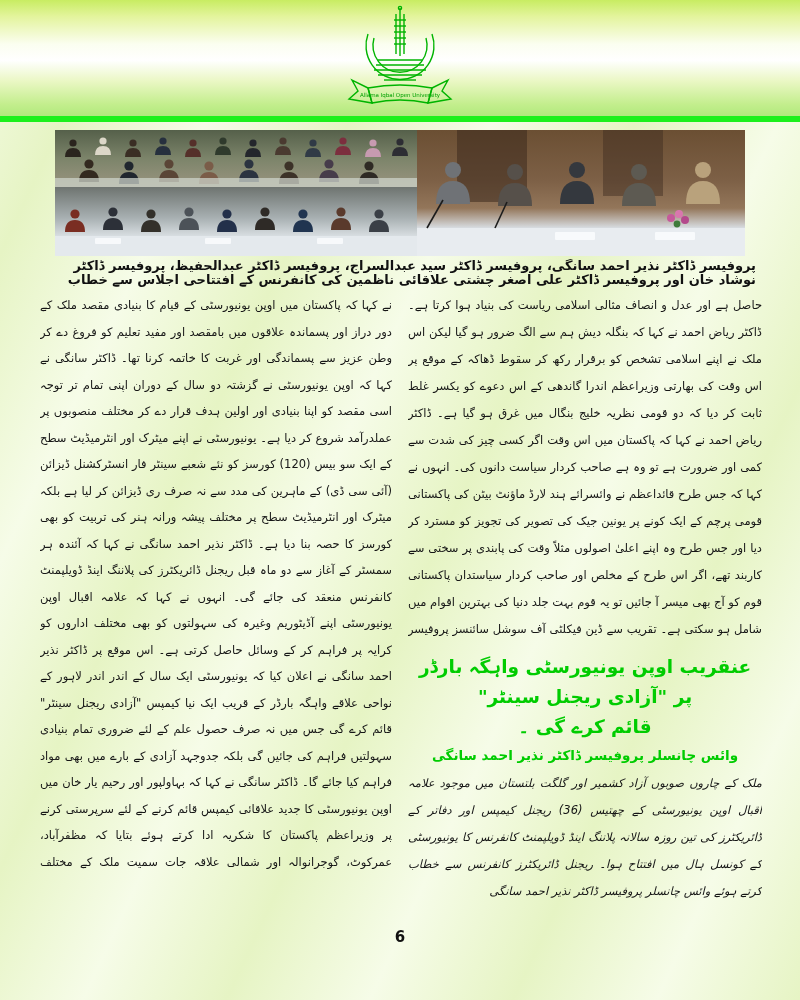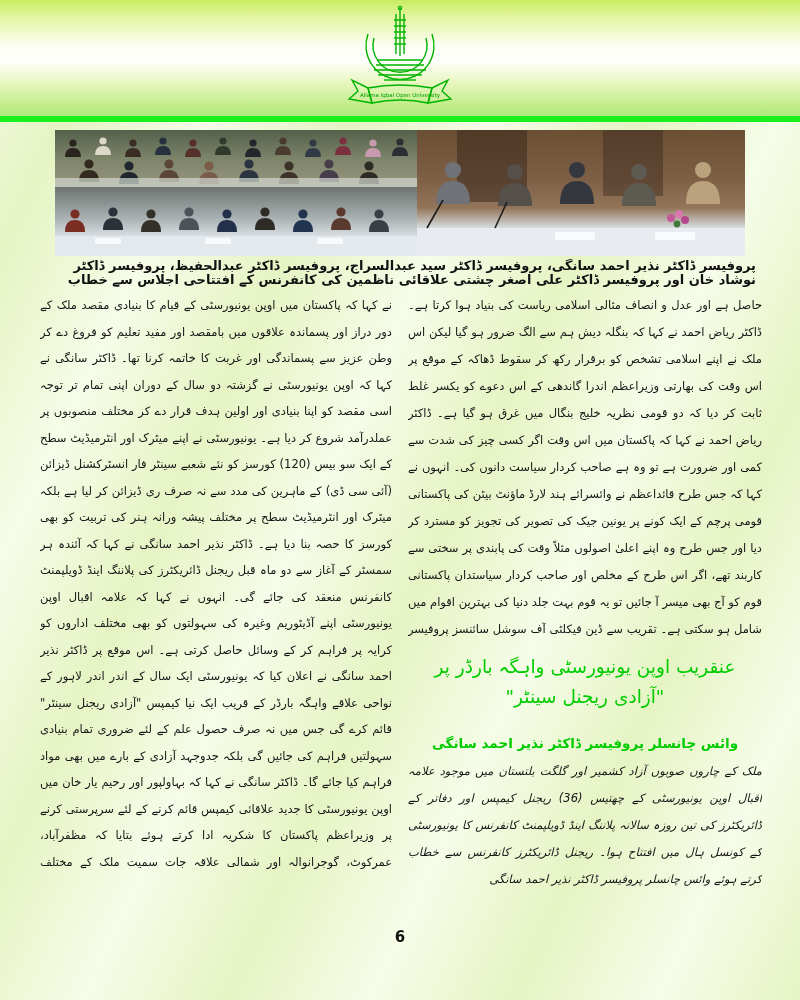--- a/index.html
+++ b/index.html
@@ -25,22 +25,22 @@
   }
   
   .col{position:absolute;top:292px;color:#161616;}
   .col-right{right:38px;width:354px;}
   .col-left{left:40px;width:352px;}
   .body-text{margin:0;text-align:justify;font-size:11.5px;line-height:27px;}
   .col-right .lead{height:352px;overflow:hidden;}
   .col-right .second{height:140px;overflow:hidden;font-style:italic;}
   .col-left .body-text{height:586px;overflow:hidden;line-height:26.5px;}
   .headline{text-align:center;color:#00cc00;padding:8px 0 2px;}
-  .headline-line{font-size:18.5px;font-weight:normal;line-height:30px;}
-  .byline{font-size:13.5px;font-weight:bold;line-height:26px;margin-top:18px;}
+  .headline-line{font-size:18.5px;font-weight:bold;line-height:30px;}
+  .byline{font-size:13.5px;font-weight:bold;line-height:26px;}
   
   .pagenum{
     position:absolute;left:0;top:928px;width:800px;text-align:center;
     font-size:15px;font-weight:bold;color:#111;
   }
 </style>
 </head>
 <body>
 
 <div class="page">
@@ -181,20 +181,21 @@
     </g>
   </svg>
 
   <div class="caption" dir="rtl">پروفیسر ڈاکٹر نذیر احمد سانگی، پروفیسر ڈاکٹر سید عبدالسراج، پروفیسر ڈاکٹر عبدالحفیظ، پروفیسر ڈاکٹر نوشاد خان اور پروفیسر ڈاکٹر علی اصغر چشتی علاقائی ناظمین کی کانفرنس کے افتتاحی اجلاس سے خطاب کر رہے ہیں۔</div>
 
   <section class="col col-right" dir="rtl">
     <p class="body-text lead">حاصل ہے اور عدل و انصاف مثالی اسلامی ریاست کی بنیاد ہوا کرتا ہے۔ ڈاکٹر ریاض احمد نے کہا کہ بنگلہ دیش ہم سے الگ ضرور ہو گیا لیکن اس ملک نے اپنے اسلامی تشخص کو برقرار رکھ کر سقوط ڈھاکہ کے موقع پر اس وقت کی بھارتی وزیراعظم اندرا گاندھی کے اس دعوے کو یکسر غلط ثابت کر دیا کہ دو قومی نظریہ خلیج بنگال میں غرق ہو گیا ہے۔ ڈاکٹر ریاض احمد نے کہا کہ پاکستان میں اس وقت اگر کسی چیز کی شدت سے کمی اور ضرورت ہے تو وہ ہے صاحب کردار سیاست دانوں کی۔ انہوں نے کہا کہ جس طرح قائداعظم نے وائسرائے ہند لارڈ ماؤنٹ بیٹن کی پاکستانی قومی پرچم کے ایک کونے پر یونین جیک کی تصویر کی تجویز کو مسترد کر دیا اور جس طرح وہ اپنے اعلیٰ اصولوں مثلاً وقت کی پابندی پر سختی سے کاربند تھے، اگر اس طرح کے مخلص اور صاحب کردار سیاستدان پاکستانی قوم کو آج بھی میسر آ جائیں تو یہ قوم بہت جلد دنیا کی بہترین اقوام میں شامل ہو سکتی ہے۔ تقریب سے ڈین فیکلٹی آف سوشل سائنسز پروفیسر ڈاکٹر عبدالحفیظ، چیئر پرسن شعبہ تاریخ ڈاکٹر ثمینہ اعوان اور عبدالباسط مجاہد نے بھی خطاب کیا۔ تقریب کا آغاز قاری سید بزرگ شاہ الازہری کی تلاوت کلام پاک سے ہوا جبکہ ڈاکٹر جنید ندوی نے نعتیہ کلام اقبال بھی پیش کیا۔</p>
 
     <div class="headline">
       <div class="headline-line">عنقریب اوپن یونیورسٹی واہگہ بارڈر پر "آزادی ریجنل سینٹر"</div>
+      <div class="headline-line">قائم کرے گی ۔</div>
       <div class="byline">وائس چانسلر پروفیسر ڈاکٹر نذیر احمد سانگی</div>
     </div>
 
     <p class="body-text second">ملک کے چاروں صوبوں آزاد کشمیر اور گلگت بلتستان میں موجود علامہ اقبال اوپن یونیورسٹی کے چھتیس (36) ریجنل کیمپس اور دفاتر کے ڈائریکٹرز کی تین روزہ سالانہ پلاننگ اینڈ ڈویلپمنٹ کانفرنس کا یونیورسٹی کے کونسل ہال میں افتتاح ہوا۔ ریجنل ڈائریکٹرز کانفرنس سے خطاب کرتے ہوئے وائس چانسلر پروفیسر ڈاکٹر نذیر احمد سانگی</p>
   </section>
 
   <section class="col col-left" dir="rtl">
     <p class="body-text">نے کہا کہ پاکستان میں اوپن یونیورسٹی کے قیام کا بنیادی مقصد ملک کے دور دراز اور پسماندہ علاقوں میں بامقصد اور مفید تعلیم کو فروغ دے کر وطن عزیز سے پسماندگی اور غربت کا خاتمہ کرنا تھا۔ ڈاکٹر سانگی نے کہا کہ اوپن یونیورسٹی نے گزشتہ دو سال کے دوران اپنی تمام تر توجہ اسی مقصد کو اپنا بنیادی اور اولین ہدف قرار دے کر مختلف منصوبوں پر عملدرآمد شروع کر دیا ہے۔ یونیورسٹی نے اپنے میٹرک اور انٹرمیڈیٹ سطح کے ایک سو بیس (120) کورسز کو نئے شعبے سینٹر فار انسٹرکشنل ڈیزائن (آئی سی ڈی) کے ماہرین کی مدد سے نہ صرف ری ڈیزائن کر لیا ہے بلکہ میٹرک اور انٹرمیڈیٹ سطح پر مختلف پیشہ ورانہ ہنر کی تربیت کو بھی کورسز کا حصہ بنا دیا ہے۔ ڈاکٹر نذیر احمد سانگی نے کہا کہ آئندہ ہر سمسٹر کے آغاز سے دو ماہ قبل ریجنل ڈائریکٹرز کی پلاننگ اینڈ ڈویلپمنٹ کانفرنس منعقد کی جائے گی۔ انہوں نے کہا کہ علامہ اقبال اوپن یونیورسٹی اپنے آڈیٹوریم وغیرہ کی سہولتوں کو بھی مختلف اداروں کو کرایہ پر فراہم کر کے وسائل حاصل کرتی ہے۔ اس موقع پر ڈاکٹر نذیر احمد سانگی نے اعلان کیا کہ یونیورسٹی ایک سال کے اندر اندر لاہور کے نواحی علاقے واہگہ بارڈر کے قریب ایک نیا کیمپس "آزادی ریجنل سینٹر" قائم کرے گی جس میں نہ صرف حصول علم کے لئے ضروری تمام بنیادی سہولتیں فراہم کی جائیں گی بلکہ جدوجہد آزادی کے بارے میں بھی مواد فراہم کیا جائے گا۔ ڈاکٹر سانگی نے کہا کہ بہاولپور اور رحیم یار خان میں اوپن یونیورسٹی کا جدید علاقائی کیمپس قائم کرنے کے لئے سرپرستی کرنے پر وزیراعظم پاکستان کا شکریہ ادا کرتے ہوئے بتایا کہ مظفرآباد، عمرکوٹ، گوجرانوالہ اور شمالی علاقہ جات سمیت ملک کے مختلف شہروں میں علامہ اقبال اوپن یونیورسٹی وڈیو کانفرنس جیسے جدید ذرائع ابلاغ سے آراستہ علاقائی کیمپس کی جدید عمارتوں کی تعمیر کر رہی ہے۔ یونیورسٹی عنقریب کانووکیشن منعقد کرے گی، یہ کانووکیشن وڈیو کانفرنسنگ سسٹم کے ذریعہ ملک کے مختلف شہروں میں صبح آٹھ بجے سے رات آٹھ بجے</p>
   </section>
 

